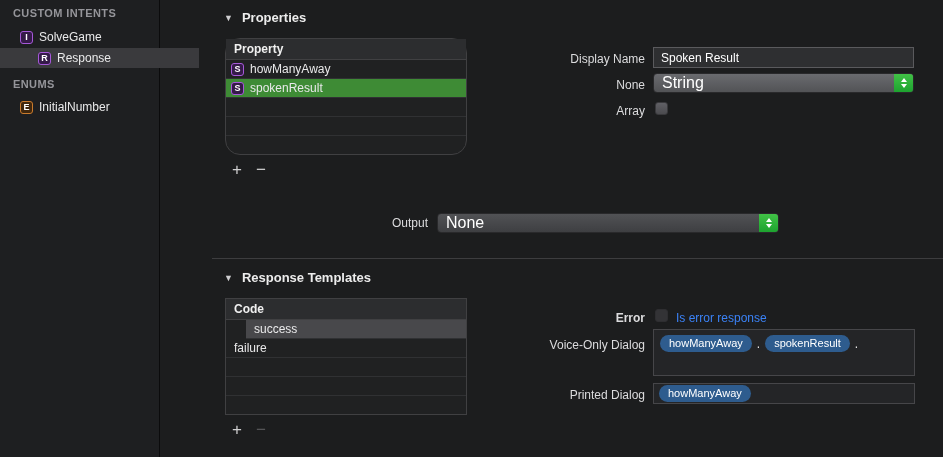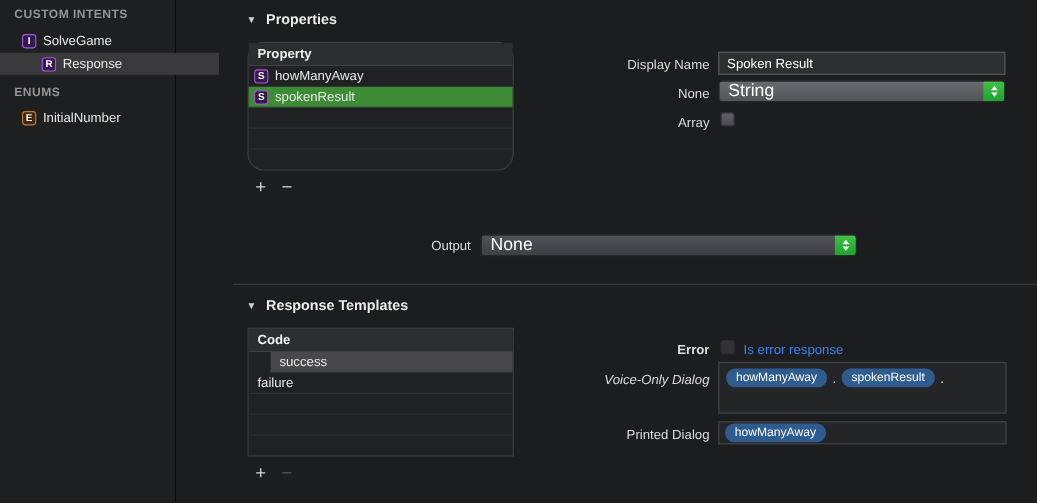--- a/index.html
+++ b/index.html
@@ -151,21 +151,21 @@
     <div class="t-row"></div>
   </div>
 
   <div class="pm" style="left:232px; top:421px;">+</div>
   <div class="pm dim" style="left:256px; top:421px;">−</div>
 
   <div class="flabel" style="left:645px; top:311px; font-weight:bold;"><span class="r-align" style="display:inline-block;">Error</span></div>
   <span class="checkbox disabled" style="left:655px; top:309px;"></span>
   <span class="check-label dim" style="left:676px; top:311px;">Is error response</span>
 
-  <div class="flabel" style="left:645px; top:338px;"><span class="r-align" style="display:inline-block;font-style:italic;">Voice-Only Dialog</span></div>
+  <div class="flabel" style="left:645px; top:338px;"><span class="r-align" style="display:inline-block;">Voice-Only Dialog</span></div>
   <div class="dialog-area">
     <span class="pill">howManyAway</span>
     <span class="tok">.</span>
     <span class="pill">spokenResult</span>
     <span class="tok">.</span>
   </div>
 
   <div class="flabel" style="left:645px; top:388px;"><span class="r-align" style="display:inline-block;">Printed Dialog</span></div>
   <div class="dialog-line">
     <span class="pill">howManyAway</span>

